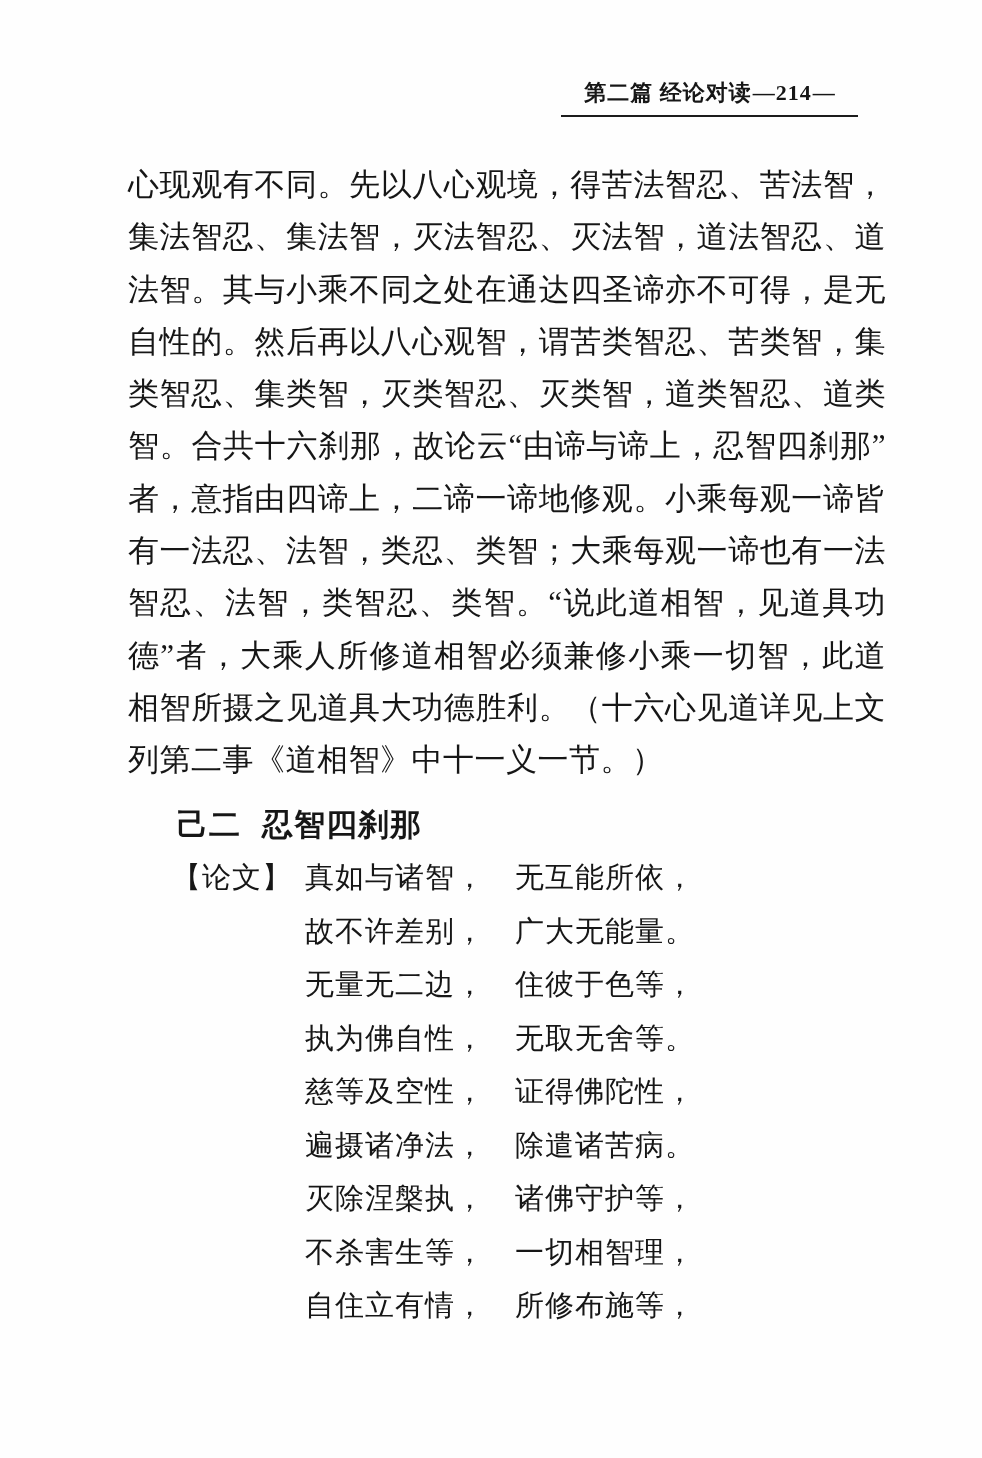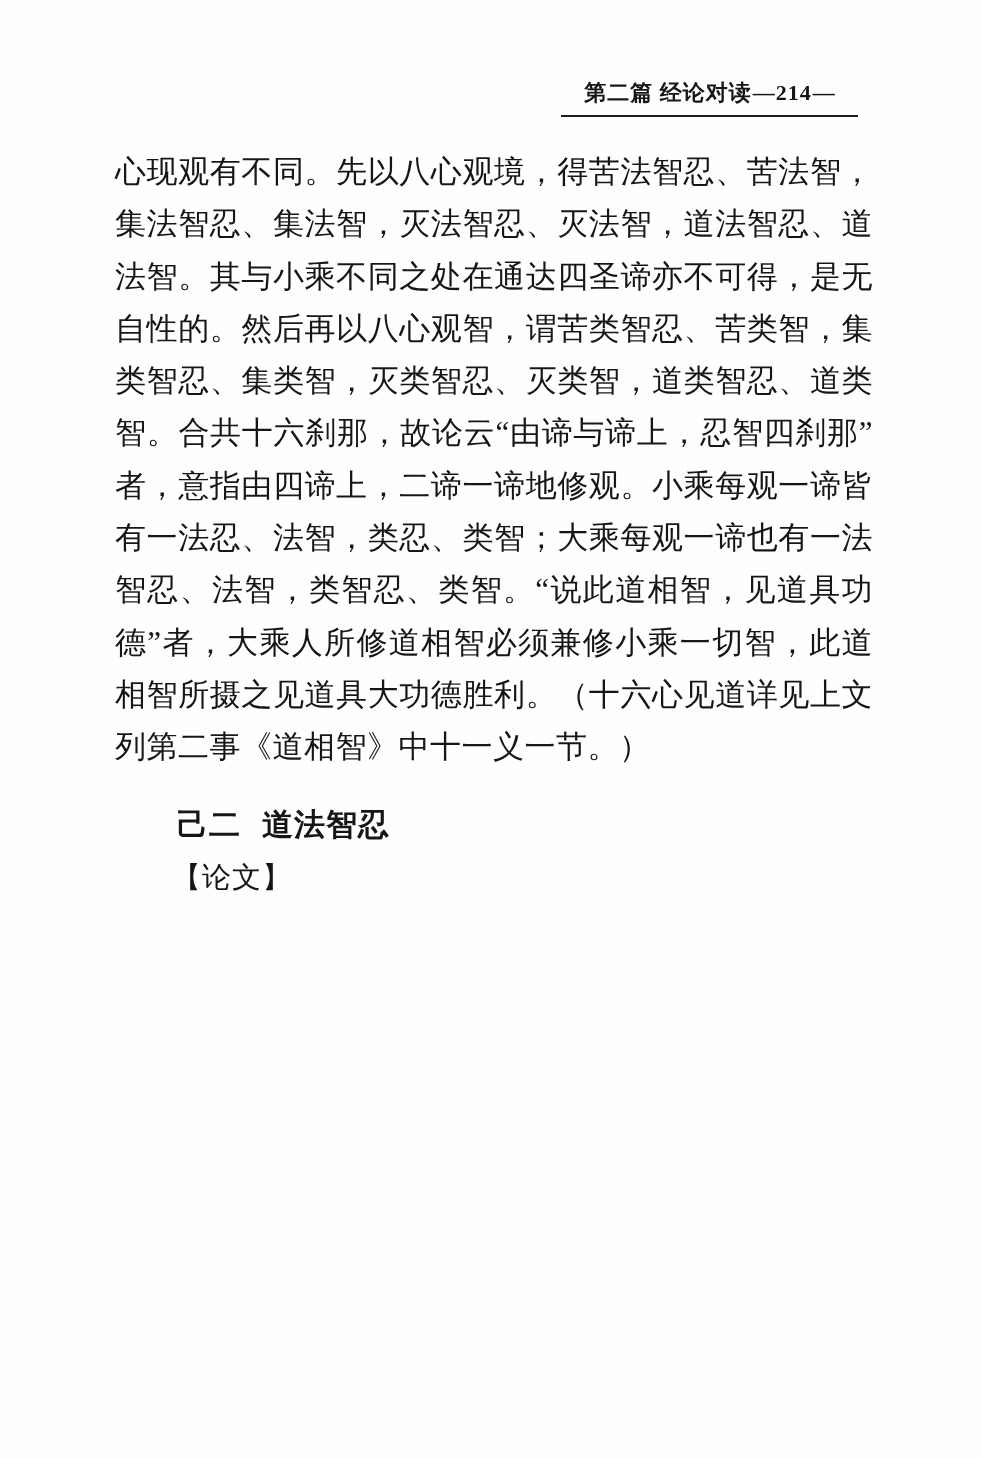--- a/index.html
+++ b/index.html
@@ -45,21 +45,21 @@
     position: absolute;
     top: 143px;
     left: 112px;
     width: 758px;
     font-size: 31px;
     line-height: 52.3px;
     letter-spacing: 0.5px;
     text-align: justify;
     text-justify: inter-ideograph;
     font-weight: 500;
-    margin: 3px;
+    margin: 16px;
   }
   .note-kai {
     
     font-weight: 400;
   }
 
   
   .section-heading {
     position: absolute;
     top: 804px;
@@ -108,20 +108,31 @@
   <div class="running-header">
     <span>第二篇 经论对读</span>
     <span class="hdash">—</span>
     <span>214</span>
     <span class="hdash">—</span>
   </div>
 
   <p class="body-paragraph"><span>心现观有不同。先以八心观境，得苦法智忍、苦法智，集法智忍、集法智，灭法智忍、灭法智，道法智忍、道法智。其与小乘不同之处在通达四圣谛亦不可得，是无自性的。然后再以八心观智，谓苦类智忍、苦类智，集类智忍、集类智，灭类智忍、灭类智，道类智忍、道类智。合共十六刹那，故论云“由谛与谛上，忍智四刹那”者，意指由四谛上，二谛一谛地修观。小乘每观一谛皆有一法忍、法智，类忍、类智；大乘每观一谛也有一法智忍、法智，类智忍、类智。“说此道相智，见道具功德”者，大乘人所修道相智必须兼修小乘一切智，此道相智所摄之见道具大功德胜利。</span><span class="note-kai">（十六心见道详见上文列第二事《道相智》中十一义一节。）</span></p>
 
   <div class="section-heading">
-    <span class="heading-number">己二</span><span class="heading-title">道法智忍</span>
+    <span class="heading-number">己二</span><span class="heading-title">忍智四刹那</span>
   </div>
 
   <div class="verse-block">
     <span class="verse-label">【论文】</span>
+    <div class="verse-lines">
+        <div class="verse-line">真如与诸智，　无互能所依，</div>
+        <div class="verse-line">故不许差别，　广大无能量。</div>
+        <div class="verse-line">无量无二边，　住彼于色等，</div>
+        <div class="verse-line">执为佛自性，　无取无舍等。</div>
+        <div class="verse-line">慈等及空性，　证得佛陀性，</div>
+        <div class="verse-line">遍摄诸净法，　除遣诸苦病。</div>
+        <div class="verse-line">灭除涅槃执，　诸佛守护等，</div>
+        <div class="verse-line">不杀害生等，　一切相智理，</div>
+        <div class="verse-line">自住立有情，　所修布施等，</div>
+      </div>
   </div>
 
 </div>
 
 </body></html>

